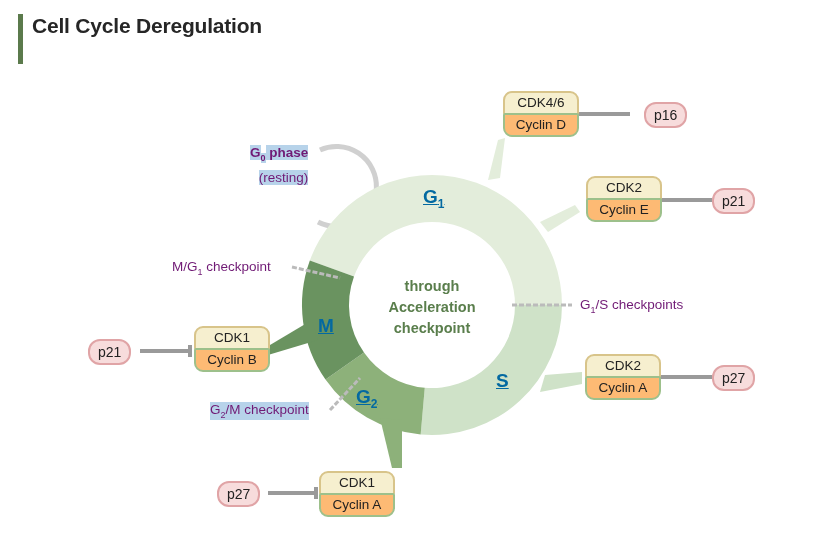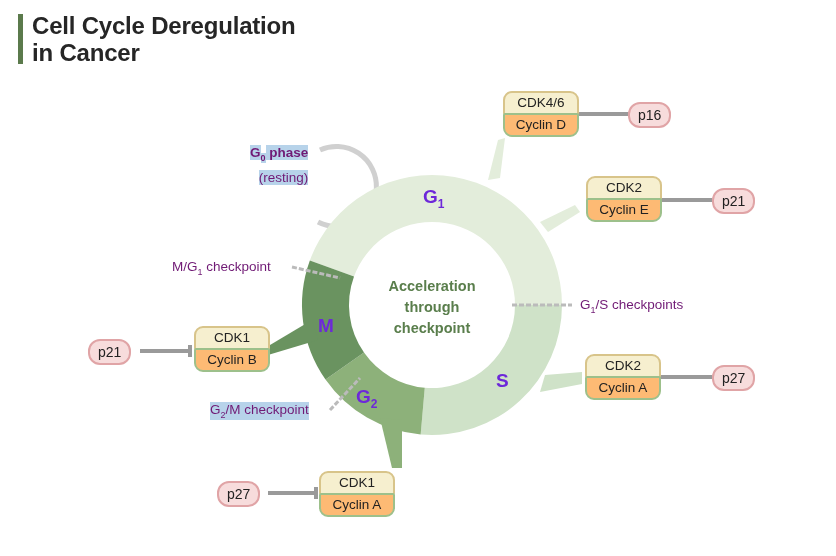--- a/index.html
+++ b/index.html
@@ -1,37 +1,36 @@
 <!DOCTYPE html>
 <html><head>
 <meta charset="utf-8">
 <style>
   html, body { margin:0; padding:0; background:#ffffff; }
   body { width:836px; height:556px; position:relative; overflow:hidden; font-family:"Liberation Sans", sans-serif; color:#222; }
   .title-bar { position:absolute; left:18px; top:14px; width:5px; height:50px; background:#5b7a4c; }
-  .title { position:absolute; left:32px; top:12px; font-size:24px; font-weight:bold; line-height:27px; color:#262626; letter-spacing:-0.2px; }
+  .title { position:absolute; left:32px; top:12px; font-size:21px; font-weight:bold; line-height:27px; color:#262626; letter-spacing:-0.2px; }
   svg.diagram { position:absolute; left:0; top:0; }
   .lbl { position:absolute; font-size:13.5px; color:#701a75; white-space:nowrap; }
   .hl { background:#b7d3ea; }
   .g0 { font-weight:bold; }
   .center-text { position:absolute; left:372px; top:276px; width:120px; text-align:center; font-size:14.5px; font-weight:bold; color:#5a7e4c; line-height:21px; }
-  .phase { position:absolute; font-size:19px; font-weight:bold; color:#6d28d9; }
+  .phase { position:absolute; font-size:19px; font-weight:bold; color:#0369a1;text-decoration:underline; }
   .phase sub { font-size:12px; }
   .cx { position:absolute; width:76px; }
   .cdk { height:20px; background:#f6efcf; border:2px solid #d8c48a; border-radius:9px 9px 2px 2px; text-align:center; font-size:13.5px; line-height:20px; color:#222; }
   .cyc { height:20px; background:#fdba74; border:2px solid #9dc08b; border-radius:2px 2px 9px 9px; text-align:center; font-size:13.5px; line-height:20px; color:#222; margin-top:-2px; }
   .inh { position:absolute; height:22px; padding:0 8px; background:#f7dcdc; border:2px solid #e0a4a6; border-radius:12px; font-size:14px; line-height:22px; color:#222; }
 </style>
 </head>
 <body>
 
 <div class="title-bar"></div>
 <div class="title">
   <div>Cell Cycle Deregulation</div>
-  <div>in Cancer</div>
 </div>
 
 <svg class="diagram" width="836" height="556" viewBox="0 0 836 556">
 
   <path d="M320,150 A40,40 0 1,1 318,222" fill="none" stroke="#d0d0d0" stroke-width="5"></path>
 
   <g id="ring">
       <path d="M309.8399592978319,260.5373813676631 A130,130 0 0,1 562,304.99999999999994 L515,305 A83,83 0 0,0 354.0055124747696,276.6123281039695 Z" fill="#e3eddb"></path>
       <path d="M562,305 A130,130 0 0,1 420.66975344280445,434.5053107519269 L424.7660733519444,387.6841599416149 A83,83 0 0,0 515,305 Z" fill="#cfe2c8"></path>
       <path d="M420.66975344280445,434.5053107519269 A130,130 0 0,1 325.5102342424311,379.564936725636 L364.0103803240137,352.6068442171369 A83,83 0 0,0 424.7660733519444,387.6841599416149 Z" fill="#8db17a"></path>
@@ -56,22 +55,22 @@
     <line x1="658" y1="377" x2="712" y2="377"></line>
     <line x1="658" y1="371" x2="658" y2="383"></line>
     <line x1="140" y1="351" x2="190" y2="351"></line>
     <line x1="190" y1="345" x2="190" y2="357"></line>
     <line x1="268" y1="493" x2="316" y2="493"></line>
     <line x1="316" y1="487" x2="316" y2="499"></line>
   </g>
 </svg>
 
 <div class="center-text">
+  <div>through</div>
   <div>Acceleration</div>
-  <div>through</div>
   <div>checkpoint</div>
 </div>
 
 <div class="phase" style="left:423px;top:186px;"><span>G</span><sub>1</sub></div>
 <div class="phase" style="left:496px;top:370px;"><span>S</span></div>
 <div class="phase" style="left:356px;top:386px;"><span>G</span><sub>2</sub></div>
 <div class="phase" style="left:318px;top:315px;"><span>M</span></div>
 
 <div class="lbl" style="left:250px;top:143px;text-align:right;line-height:19px;">
   <div class="g0"><span class="hl">G</span><sub class="hl" style="font-size:9px">0</sub><span class="hl"> phase</span></div>
@@ -79,21 +78,21 @@
 </div>
 
 <div class="lbl" style="left:172px;top:259px;"><span>M/G</span><sub style="font-size:9px">1</sub><span> checkpoint</span></div>
 <div class="lbl" style="left:580px;top:297px;"><span>G</span><sub style="font-size:9px">1</sub><span>/S checkpoints</span></div>
 <div class="lbl hl" style="left:210px;top:402px;"><span>G</span><sub style="font-size:9px">2</sub><span>/M checkpoint</span></div>
 
 <div class="cx" style="left:503px;top:91px;">
   <div class="cdk">CDK4/6</div>
   <div class="cyc">Cyclin D</div>
 </div>
-<div class="inh" style="left:628px;top:102px;">p16</div>
+<div class="inh" style="left:644px;top:102px;">p16</div>
 
 <div class="cx" style="left:586px;top:176px;">
   <div class="cdk">CDK2</div>
   <div class="cyc">Cyclin E</div>
 </div>
 <div class="inh" style="left:712px;top:188px;">p21</div>
 
 <div class="cx" style="left:585px;top:354px;">
   <div class="cdk">CDK2</div>
   <div class="cyc">Cyclin A</div>

